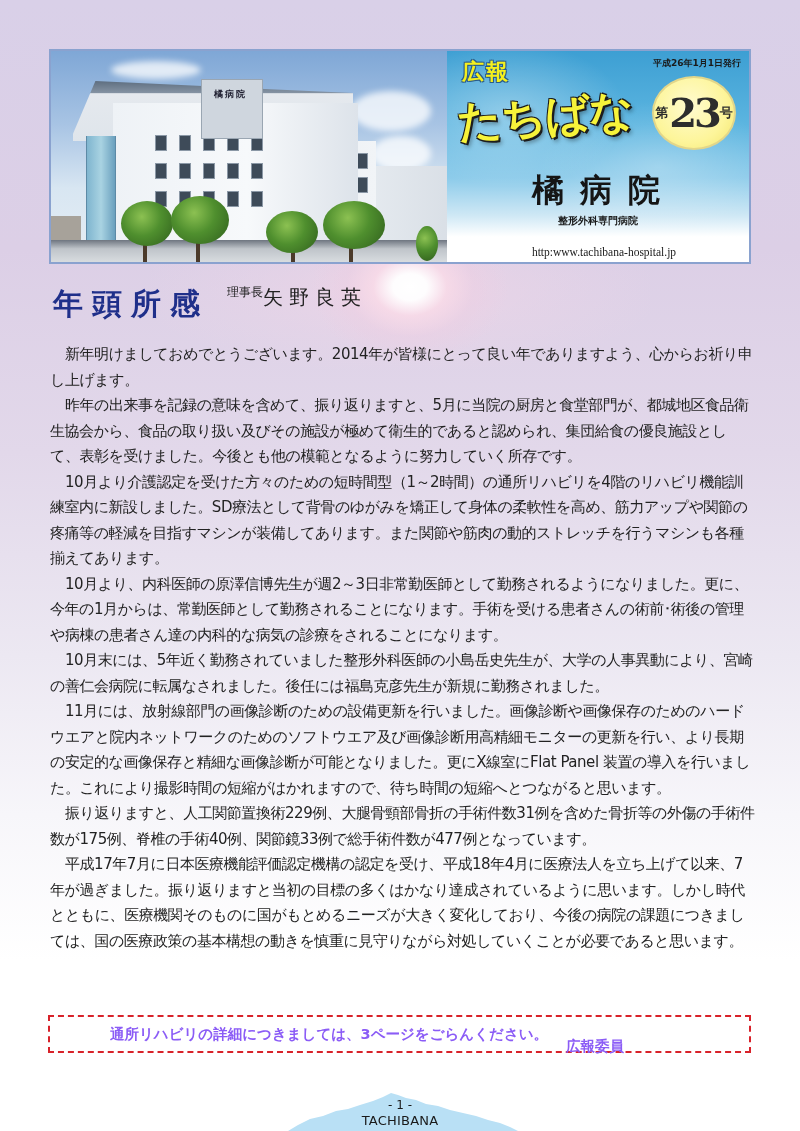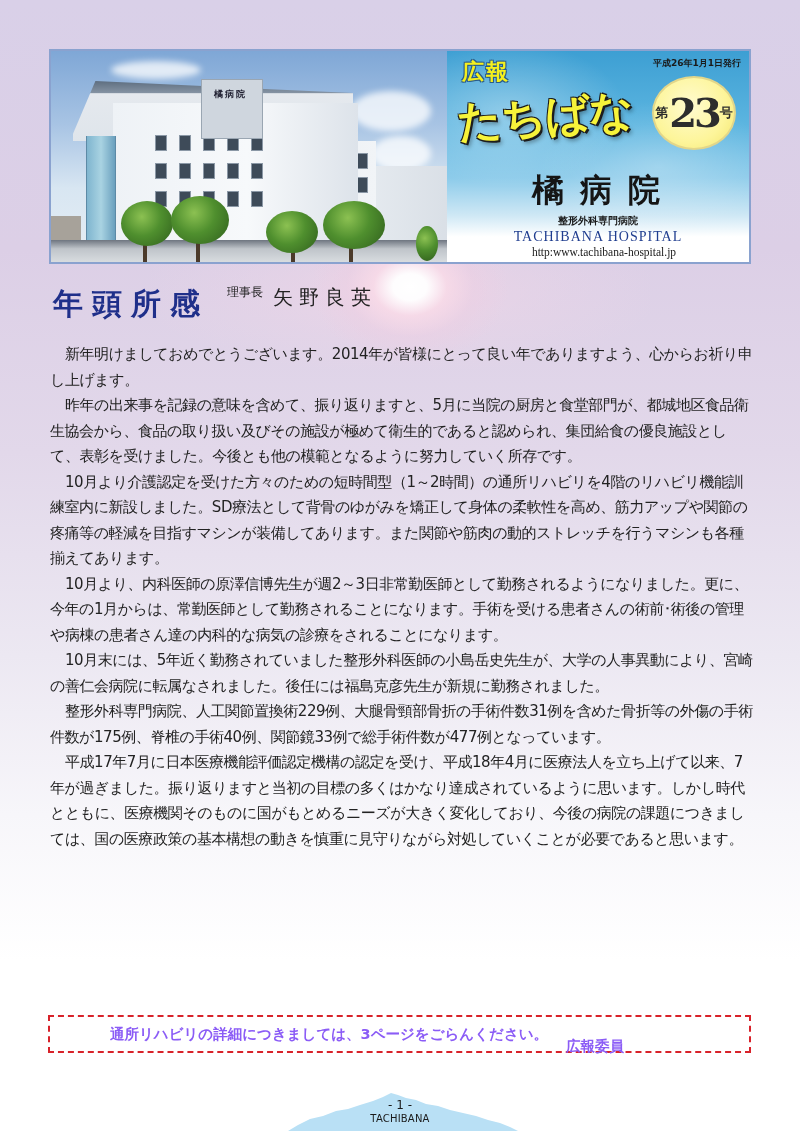--- a/index.html
+++ b/index.html
@@ -129,21 +129,21 @@
     font-size: 11.5px; color: #1a1a1a; padding-left: 12px;
   }
 
   
   .heading { position: absolute; left: 53px; top: 284px; display: flex; align-items: flex-start; }
   .heading-title {
     font-family: "DejaVu Serif", "Liberation Serif", serif;
     font-size: 30px; color: #1f2f8a; letter-spacing: 9px; font-weight: bold;
   }
   .heading-role { font-size: 12px; color: #222; margin-left: 18px; }
-  .heading-author { font-size: 20px; color: #222; letter-spacing: 6px; margin-left: 10px; }
+  .heading-author { font-size: 20px; color: #222; letter-spacing: 6px; }
 
   
   .article {
     position: absolute; left: 50px; top: 342px; width: 706px;
     font-size: 15px; line-height: 25.5px; color: #222; letter-spacing: -0.45px;
   }
   .article p { text-indent: 1em; }
 
   
   .notice {
@@ -155,21 +155,21 @@
   .notice-sign { margin-left: auto; margin-right: 125px; margin-top: 24px; }
 
   
   .mountain { position: absolute; left: 288px; top: 1092px; width: 230px; height: 39px; }
   .page-num {
     position: absolute; left: 350px; top: 1099px; width: 100px; text-align: center;
     font-size: 12px; color: #1a1a1a; line-height: 13px;
   }
   .footer-brand {
     position: absolute; left: 350px; top: 1113px; width: 100px; text-align: center;
-    font-size: 10px; color: #1a1a1a; letter-spacing: 0.2px;
+    font-size: 13px; color: #1a1a1a; letter-spacing: 0.2px;
   }
 </style>
 </head>
 <body>
 
 <div class="pink-haze"></div>
 <div class="sun-glow"></div>
 
 <div class="banner">
   <div class="photo">
@@ -232,38 +232,38 @@
     <div class="koho">広報</div>
     <div class="pub-date">平成26年1月1日発行</div>
     <div class="tachibana-title">たちばな</div>
     <div class="issue-badge">
       <span class="issue-dai">第</span>
       <span class="issue-num">23</span>
       <span class="issue-go">号</span>
     </div>
     <div class="hospital-name">橘病院</div>
     <div class="specialty">整形外科専門病院</div>
-    <div class="hospital-en">TACHIBANA HOSPITAL</div>
     <div class="url">http:www.tachibana-hospital.jp</div>
   </div>
 </div>
 
 <div class="heading">
   <span class="heading-title">年頭所感</span>
   <span class="heading-role">理事長</span>
   <span class="heading-author">矢野良英</span>
 </div>
 
 <div class="article">
   <p>新年明けましておめでとうございます。2014年が皆様にとって良い年でありますよう、心からお祈り申し上げます。</p>
   <p>昨年の出来事を記録の意味を含めて、振り返りますと、5月に当院の厨房と食堂部門が、都城地区食品衛生協会から、食品の取り扱い及びその施設が極めて衛生的であると認められ、集団給食の優良施設として、表彰を受けました。今後とも他の模範となるように努力していく所存です。</p>
   <p>10月より介護認定を受けた方々のための短時間型（1～2時間）の通所リハビリを4階のリハビリ機能訓練室内に新設しました。SD療法として背骨のゆがみを矯正して身体の柔軟性を高め、筋力アップや関節の疼痛等の軽減を目指すマシンが装備してあります。また関節や筋肉の動的ストレッチを行うマシンも各種揃えてあります。</p>
   <p>10月より、内科医師の原澤信博先生が週2～3日非常勤医師として勤務されるようになりました。更に、今年の1月からは、常勤医師として勤務されることになります。手術を受ける患者さんの術前･術後の管理や病棟の患者さん達の内科的な病気の診療をされることになります。</p>
   <p>10月末には、5年近く勤務されていました整形外科医師の小島岳史先生が、大学の人事異動により、宮崎の善仁会病院に転属なされました。後任には福島克彦先生が新規に勤務されました。</p>
-  <p>整形外科専門病院、人工関節置換術229例、大腿骨頸部骨折の手術件数31例を含めた骨折等の外傷の手術件数が175例、脊椎の手術40例、関節鏡33例で総手術件数が477例となっています。</p>
+  <p>11月には、放射線部門の画像診断のための設備更新を行いました。画像診断や画像保存のためのハードウエアと院内ネットワークのためのソフトウエア及び画像診断用高精細モニターの更新を行い、より長期の安定的な画像保存と精細な画像診断が可能となりました。更にX線室にFlat Panel 装置の導入を行いました。これにより撮影時間の短縮がはかれますので、待ち時間の短縮へとつながると思います。</p>
+  <p>振り返りますと、人工関節置換術229例、大腿骨頸部骨折の手術件数31例を含めた骨折等の外傷の手術件数が175例、脊椎の手術40例、関節鏡33例で総手術件数が477例となっています。</p>
   <p>平成17年7月に日本医療機能評価認定機構の認定を受け、平成18年4月に医療法人を立ち上げて以来、7年が過ぎました。振り返りますと当初の目標の多くはかなり達成されているように思います。しかし時代とともに、医療機関そのものに国がもとめるニーズが大きく変化しており、今後の病院の課題につきましては、国の医療政策の基本構想の動きを慎重に見守りながら対処していくことが必要であると思います。</p>
 </div>
 
 <div class="notice">
   <span class="notice-text">通所リハビリの詳細につきましては、3ページをごらんください。</span>
   <span class="notice-sign">広報委員</span>
 </div>
 
 <svg class="mountain" viewBox="0 0 230 39" preserveAspectRatio="none">
   <path d="M0 39 L10 33 L22 27 L35 24 L48 19 L60 17 L72 13 L85 9 L95 5 L103 1 L110 3 L118 6 L128 8 L138 12 L150 14 L162 18 L175 21 L188 24 L200 28 L212 31 L222 35 L230 39 Z" fill="#b9e0f5"></path>

